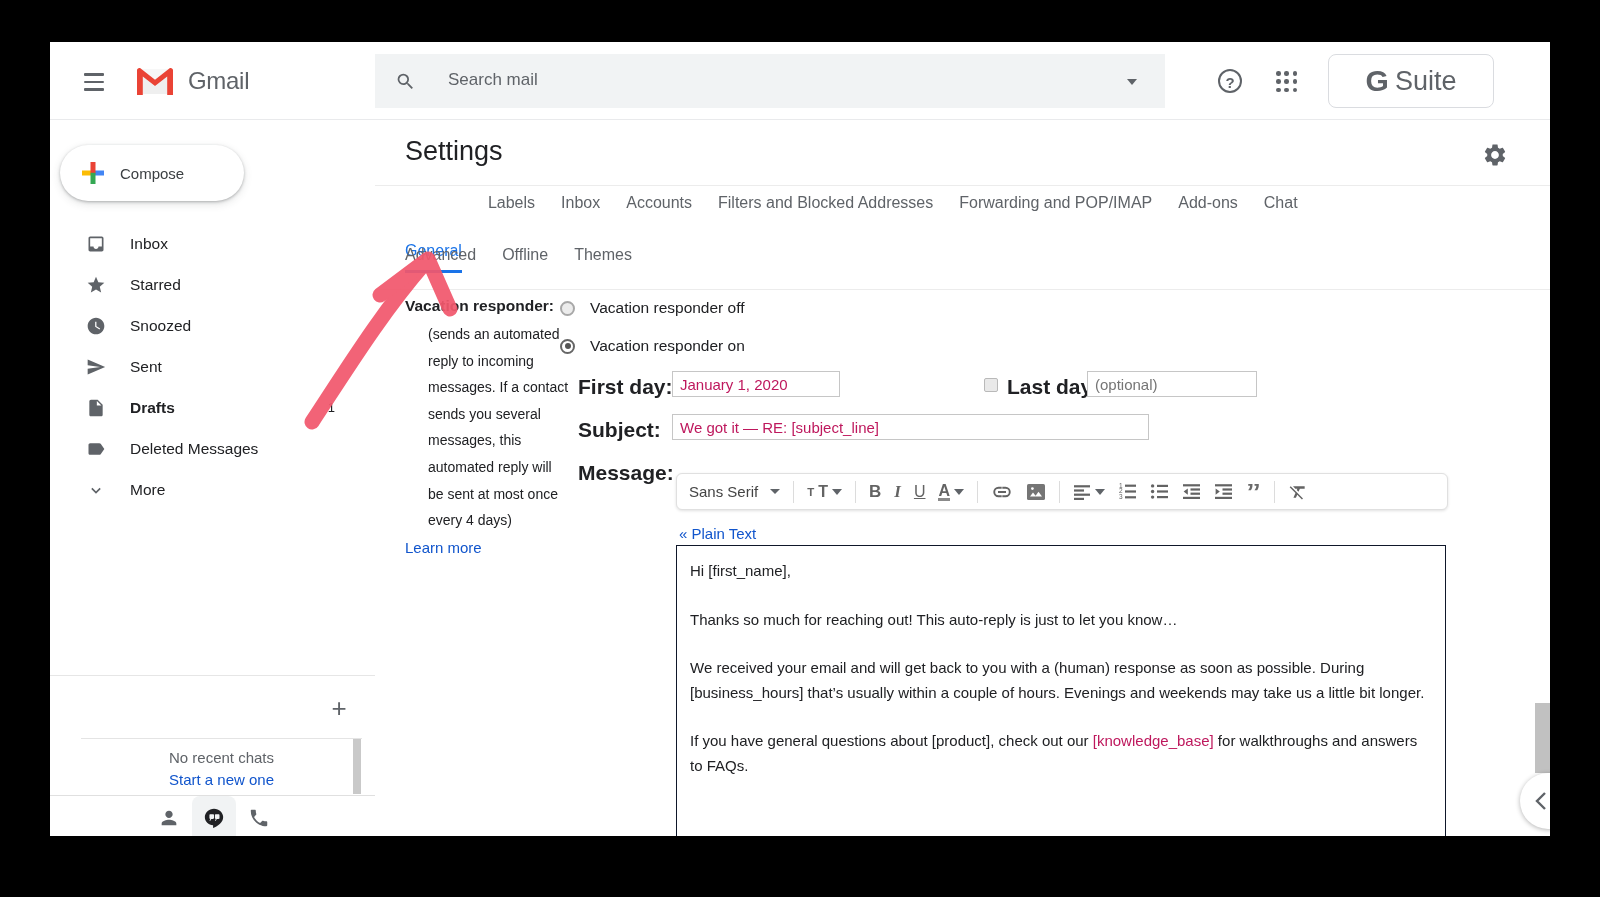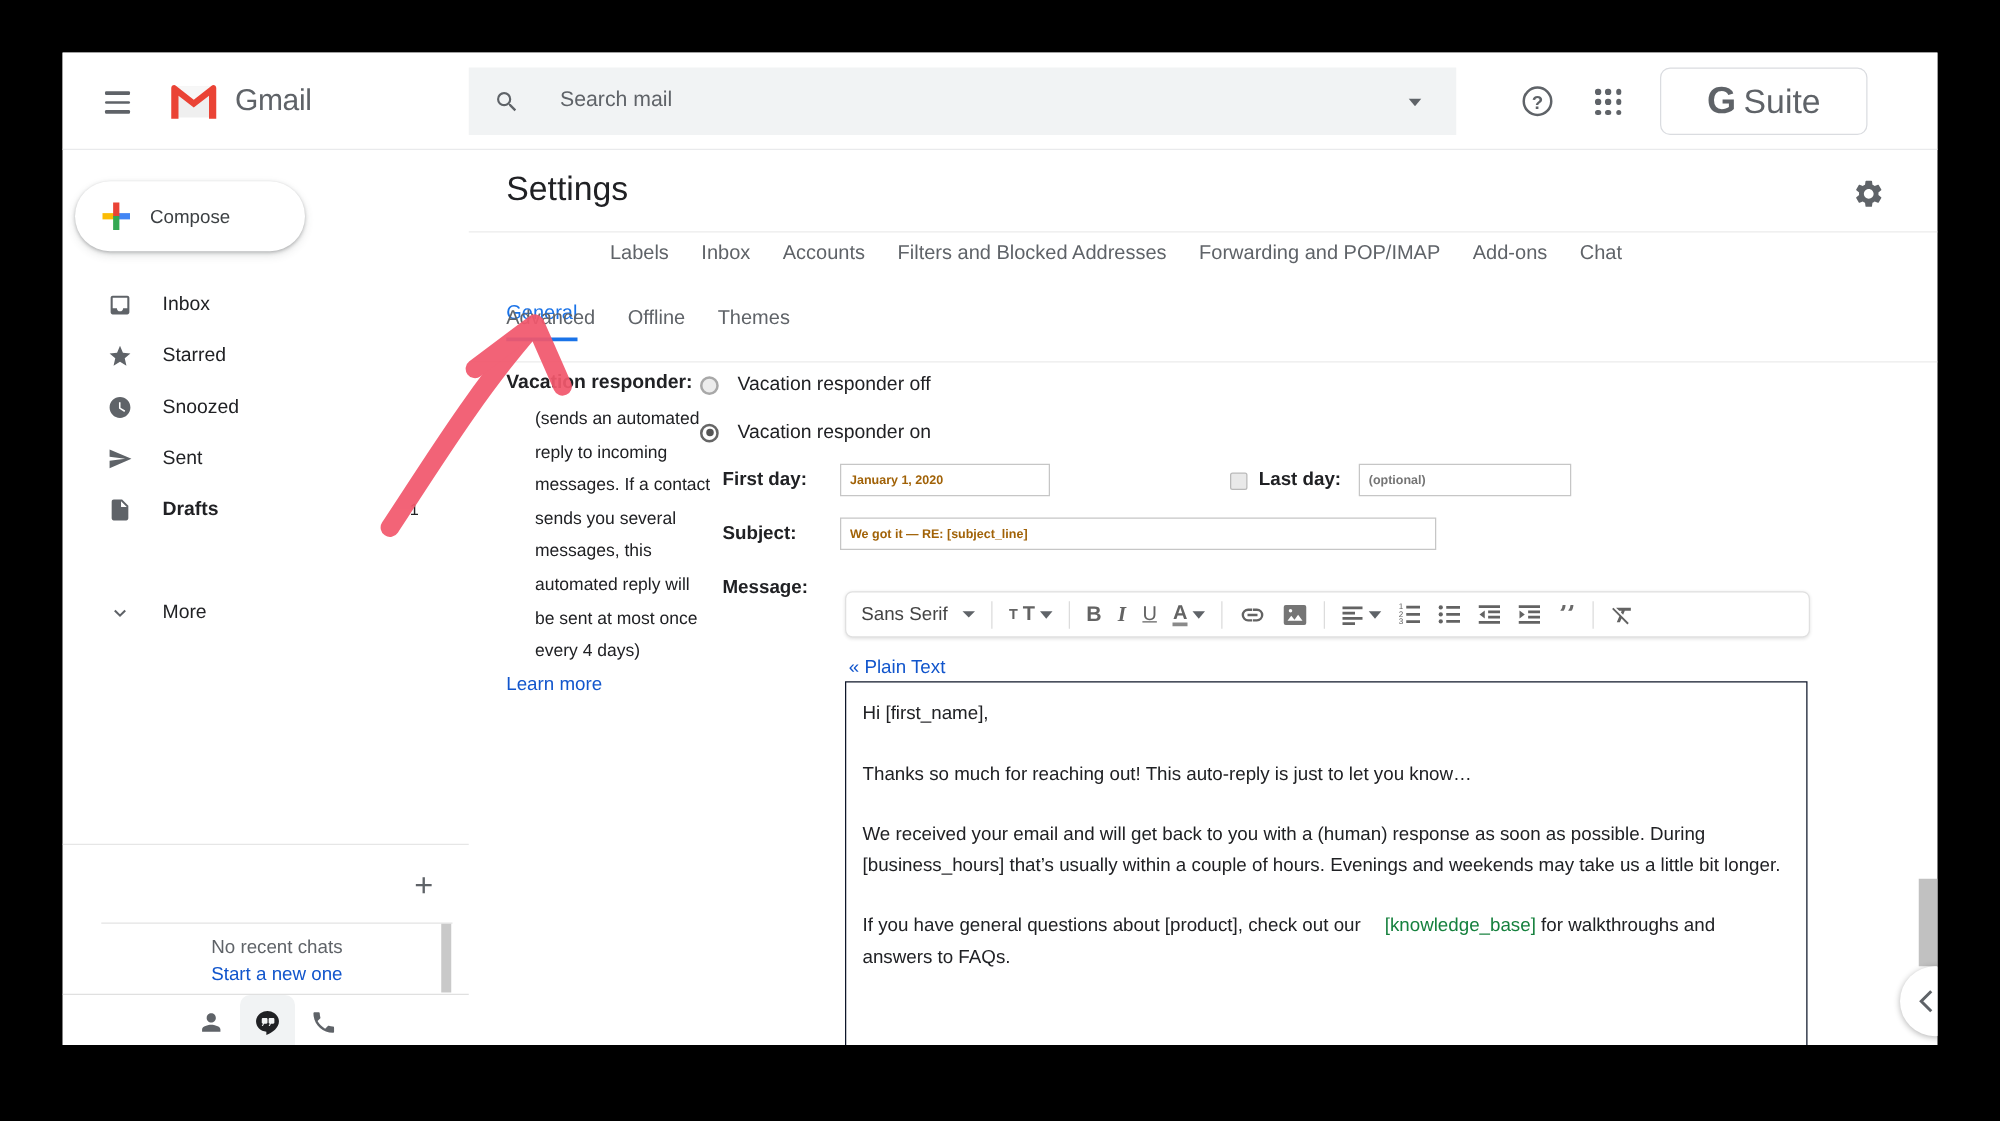--- a/index.html
+++ b/index.html
@@ -58,44 +58,44 @@
   .vcol{position:absolute;left:355px;top:251px;width:165px;color:#202124;}
   .vlabel{font-size:15.5px;font-weight:bold;line-height:26px;}
   .vdesc{font-size:14px;line-height:26.6px;margin-top:2px;margin-left:23px;}
   .vcol a{display:inline-block;margin-top:1px;font-size:15px;line-height:26px;color:#1155cc;text-decoration:none;cursor:pointer;}
   .radiorow{position:absolute;display:flex;align-items:center;cursor:pointer;}
   .radio{width:15px;height:15px;border-radius:50%;box-sizing:border-box;margin-right:15px;}
   .radio.off{border:2px solid #a8a8a8;background:#ececec;}
   .radio.on{border:2px solid #666;background:#fff;position:relative;}
   .radio.on:after{content:"";position:absolute;left:2.5px;top:2.5px;width:6px;height:6px;border-radius:50%;background:#555;}
   .radiolbl{font-size:15.5px;font-weight:normal;color:#202124;}
-  .fieldlbl{position:absolute;font-size:15px;font-weight:bold;color:#202124;}
+  .fieldlbl{position:absolute;font-size:21px;font-weight:bold;color:#202124;}
   .txt{position:absolute;height:26px;border:1px solid #c6c6c6;font-family:"Liberation Sans",sans-serif;
-       font-size:10px;color:#a16207;padding:0 7px;box-sizing:border-box;background:#fff;font-weight:bold;}
+       font-size:15px;color:#be185d;padding:0 7px;box-sizing:border-box;background:#fff;}
   .checkbox{position:absolute;left:934px;top:336px;width:14px;height:14px;background:#e9e9e9;
             border:1px solid #b9b9b9;border-radius:2px;box-sizing:border-box;cursor:pointer;}
   
   .toolbar{position:absolute;left:626px;top:431px;width:772px;height:37px;background:#fff;border:1px solid #e0e0e0;
            border-radius:6px;box-shadow:0 1px 3px rgba(0,0,0,.12);box-sizing:border-box;
            display:flex;align-items:center;padding:0 12px;gap:13px;}
   .tb{display:flex;align-items:center;gap:4px;color:#636363;cursor:pointer;flex:none;}
   .tbsep{width:1px;height:22px;background:#dcdcdc;flex:none;}
   .fontname{font-size:15px;color:#444;margin-right:26px;}
   .tbB{font-size:17px;font-weight:bold;}
   .tbI{font-size:17px;font-style:italic;font-family:"Liberation Serif",serif;font-weight:bold;}
   .tbU{font-size:16px;text-decoration:underline;font-weight:500;}
   .tbA{font-size:16px;font-weight:bold;border-bottom:3px solid #8a8a8a;line-height:15px;}
   .tbTT b{font-size:16px;font-weight:600;}
   .tbTT s{font-size:11.5px;font-weight:600;text-decoration:none;}
   .tbQ{font-size:30px;font-weight:bold;line-height:10px;height:16px;overflow:hidden;color:#6a6a6a;}
   .plaintext{position:absolute;left:629px;top:483px;font-size:15px;color:#1155cc;text-decoration:none;cursor:pointer;}
   .msgbox{position:absolute;left:626px;top:503px;width:770px;height:310px;border:1px solid #0f172a;
           box-sizing:border-box;padding:13px 16px 0 13px;font-size:15px;line-height:24.5px;color:#202124;cursor:text;}
   .msgbox p{margin:0 0 24px 0;}
-  .msgbox a{color:#15803d;cursor:pointer;margin-left:15px;}
+  .msgbox a{color:#be185d;cursor:pointer;}
   .main-thumb{position:absolute;left:1485px;top:661px;width:15px;height:70px;background:#c1c1c1;}
   .backfab{position:absolute;left:1470px;top:731px;width:56px;height:56px;border-radius:50%;background:#fff;
            box-shadow:0 1px 5px rgba(0,0,0,.3);cursor:pointer;display:flex;align-items:center;}
   .arrow-overlay{position:absolute;left:0;top:0;width:1500px;height:794px;pointer-events:none;z-index:50;}
 </style>
 </head>
 <body>
 
 <div class="screen">
 
@@ -172,20 +172,26 @@
         <path fill="#5f6368" d="M2.01 21L23 12 2.01 3 2 10l15 2-15 2z"></path>
       </svg>
     <span class="lbl">Sent</span>
   </div>
   <div class="navitem bold" style="top:345px">
     <svg width="20" height="20" viewBox="0 0 24 24">
         <path fill="#5f6368" d="M6 2c-1.1 0-1.99.9-1.99 2L4 20c0 1.1.89 2 1.99 2H18c1.1 0 2-.9 2-2V8l-6-6H6zm7 7V3.5L18.5 9H13z"></path>
       </svg>
     <span class="lbl">Drafts</span>
     <span class="cnt">1</span>
+  </div>
+  <div class="navitem" style="top:386px">
+    <svg width="20" height="20" viewBox="0 0 24 24">
+        <path fill="#5f6368" d="M17.63 5.84C17.27 5.33 16.67 5 16 5L5 5.01C3.9 5.01 3 5.9 3 7v10c0 1.1.9 1.99 2 1.99L16 19c.67 0 1.27-.33 1.63-.84L22 12l-4.37-6.16z"></path>
+      </svg>
+    <span class="lbl">Deleted Messages</span>
   </div>
   <div class="navitem" style="top:427px">
     <svg width="20" height="20" viewBox="0 0 24 24">
         <path fill="none" stroke="#5f6368" stroke-width="2" d="M7 10l5 5 5-5"></path>
       </svg>
     <span class="lbl">More</span>
   </div>
 
   <div class="side-div" style="top:633px"></div>
   <div class="newchat">+</div>

